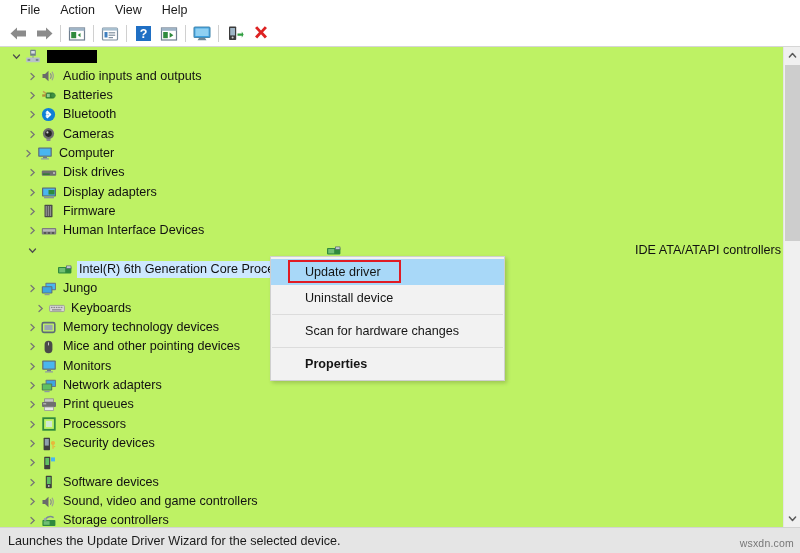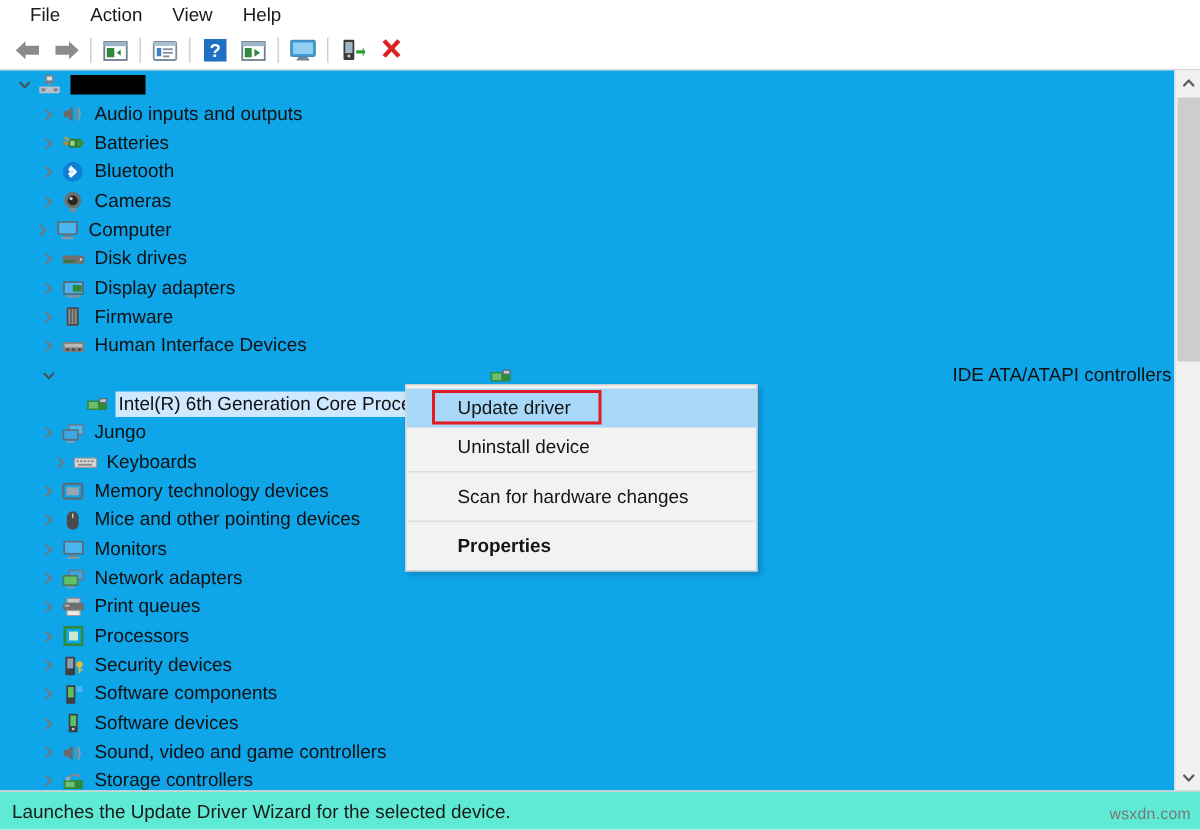--- a/index.html
+++ b/index.html
@@ -47,21 +47,21 @@
   .tsep {
     width: 1px; height: 17px;
     background: #d0d0d0;
     margin: 0 3px;
   }
 
   
   .treepane {
     position: absolute; left: 0; top: 47px;
     width: 783px; height: 480px;
-    background: #0ea5e9;
+    background: #bef264;
     overflow: hidden;
   }
   .row {
     position: relative;
     height: 19.35px;
     display: flex; align-items: center;
     white-space: nowrap;
     cursor: default;
   }
   .row.sel .lbl {
@@ -110,21 +110,21 @@
   .vs-thumb {
     position: absolute; left: 1px; top: 18px;
     width: 15px; height: 176px;
     background: #cdcdcd;
   }
 
   
   .statusbar {
     position: absolute; left: 0; bottom: 0;
     width: 800px; height: 26px;
-    background: #5eead4;
+    background: #e5e5e5;
     border-top: 1px solid #d2d2d2;
     display: flex; align-items: center;
   }
   .status-text {
     font-size: 12.6px; color: #1a1a1a;
     padding-left: 8px;
   }
   .watermark {
     position: absolute; right: 6px; bottom: 4px;
     font-size: 10.5px; color: #777777;
@@ -622,21 +622,20 @@
             <path d="M3 1.5 L6.2 4.5 L3 7.5" stroke="#767676" stroke-width="1.25" fill="none" stroke-linecap="round"></path>
           </svg>
       </div>
       <div class="ico">
         <svg width="14" height="14" viewBox="0 0 14 14">
           <rect x="2.2" y="0.8" width="6" height="12.4" rx="0.6" fill="#3f3f3f"></rect>
           <rect x="3.3" y="2" width="3.8" height="7" fill="#5fbf63"></rect>
           <rect x="9" y="1.4" width="4" height="4" fill="#49b6ef"></rect>
         </svg>
       </div>
-      <div class="lbl">Software components</div>
     </div>
 
     <div class="row" style="padding-left:24px;">
       <div class="twisty">
         <svg width="9" height="9" viewBox="0 0 9 9">
             <path d="M3 1.5 L6.2 4.5 L3 7.5" stroke="#767676" stroke-width="1.25" fill="none" stroke-linecap="round"></path>
           </svg>
       </div>
       <div class="ico">
         <svg width="12" height="14" viewBox="0 0 12 14">

